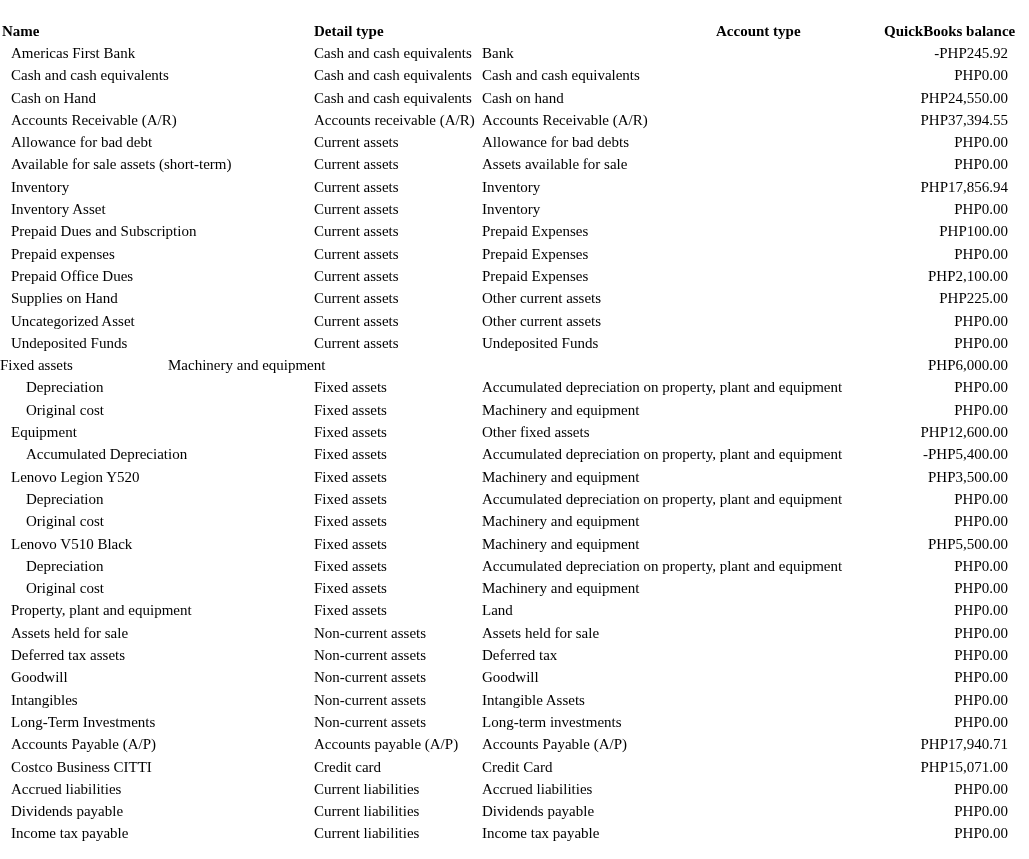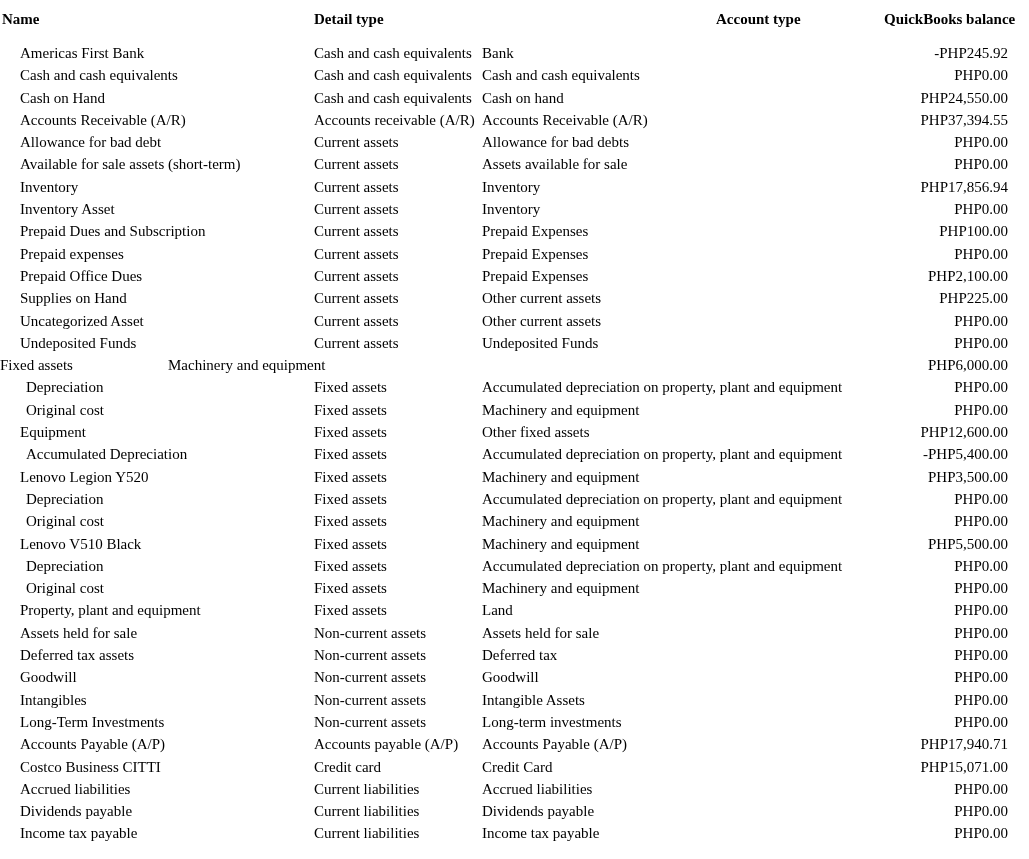--- a/index.html
+++ b/index.html
@@ -21,38 +21,38 @@
     top: 0; left: 0; right: 0; bottom: 0;
   }
   .row {
     display: flex;
     height: 22.3px;
     line-height: 22.3px;
     white-space: nowrap;
   }
   .header-row {
     position: absolute;
-    top: 8px;
+    top: 20px;
     left: 0;
     width: 1029px;
     height: 22px;
     line-height: 22px;
     font-weight: bold;
     display: flex;
     white-space: nowrap;
     justify-content: flex-end;
   }
   .tbody {
     position: absolute;
     top: 42px;
     left: 0;
     width: 1029px;
   }
   .cell { box-sizing: border-box; overflow: hidden; }
-  .cell-name    { width: 314px; padding-left: 20px; }
+  .cell-name    { width: 314px; padding-left: 11px; }
   .cell-name.indent-2 { padding-left: 26px; }
   .header-row .cell-name { padding-left: 2px; }
   .cell-account { width: 168px; }
   .cell-detail  { flex: 1 1 auto; }
   .cell-balance { width: 145px; flex: 0 0 145px; text-align: right; padding-right: 21px; }
 </style>
 </head>
 <body>
 
 <div class="report">

